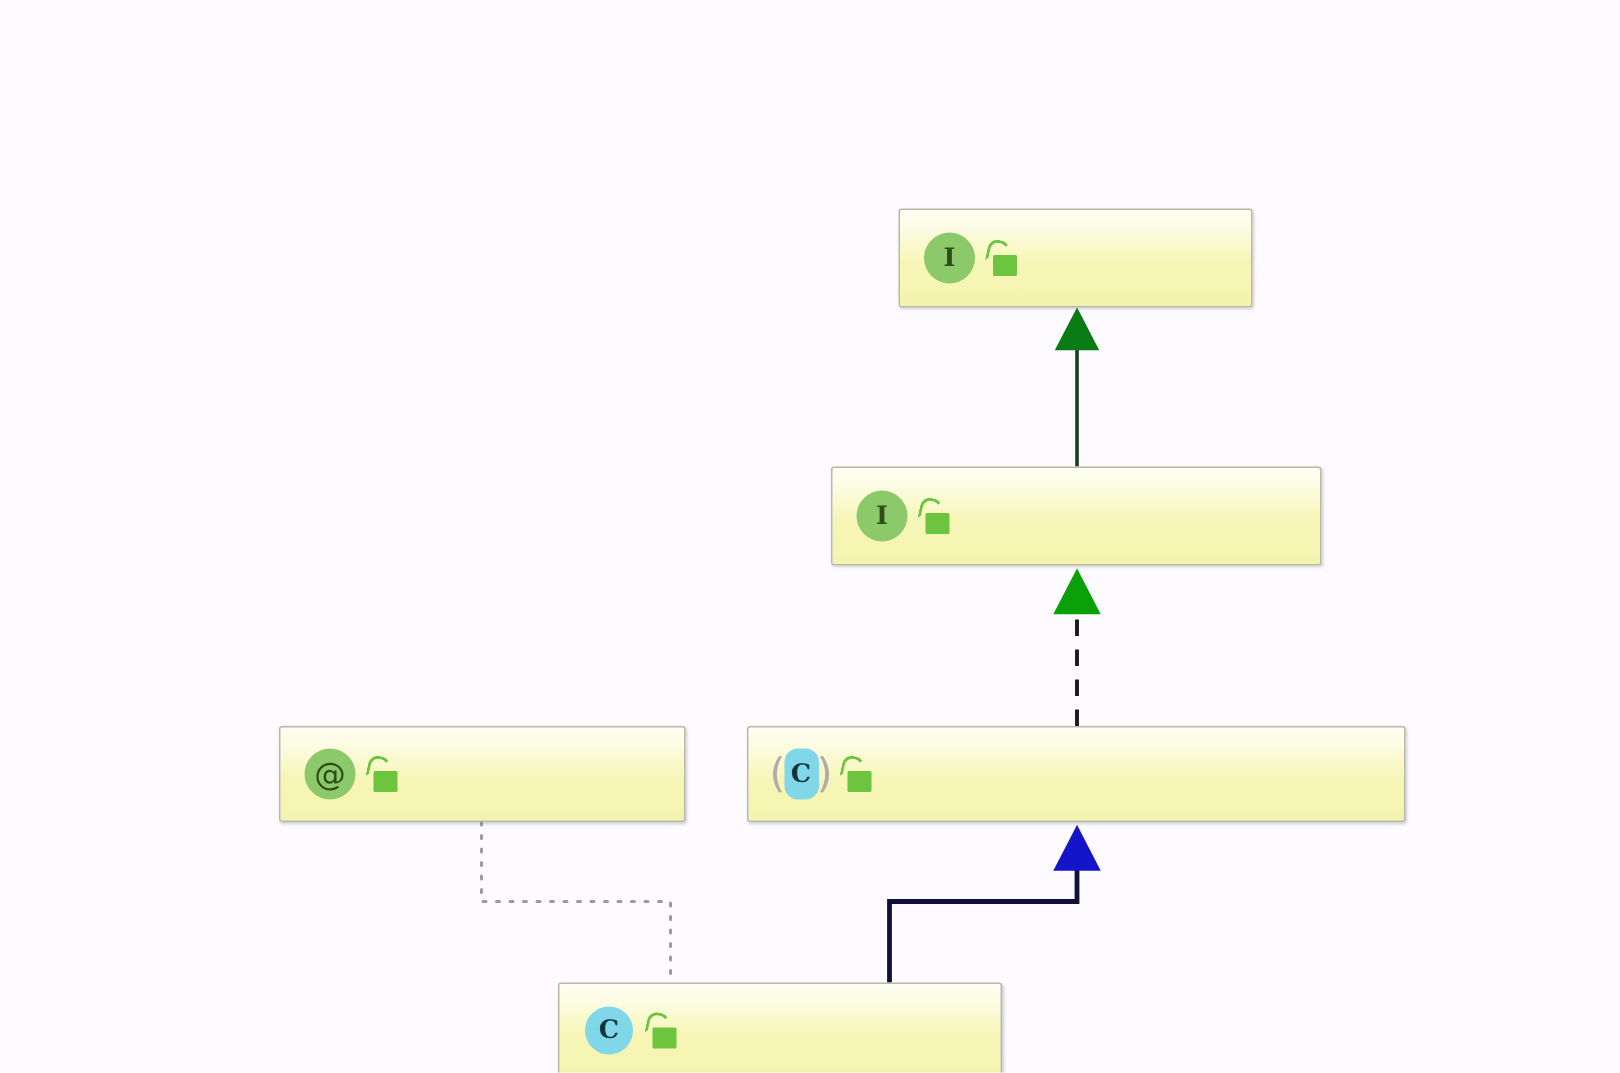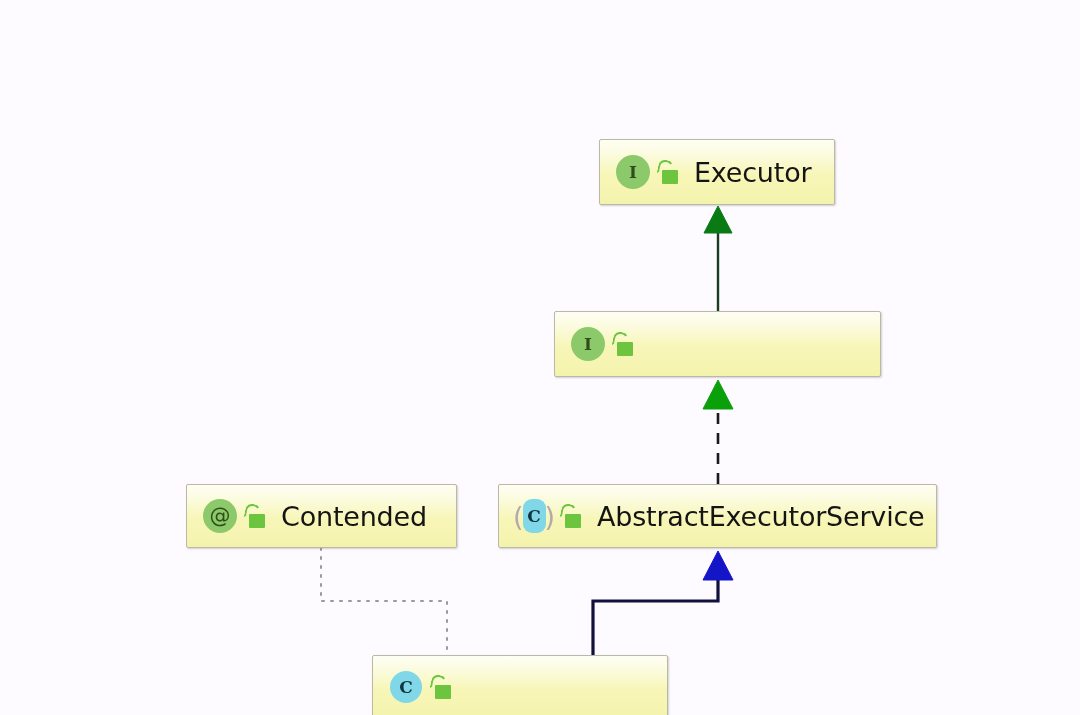--- a/index.html
+++ b/index.html
@@ -204,21 +204,20 @@
   <div class="uml-node" style="left:599px; top:139px; width:236px; height:66px;">
     <span class="stereo-icon">
       <span class="circ-green">
         <span class="glyph">I</span>
       </span>
     </span>
     <span class="lock-icon">
       <span class="shackle"></span>
         <span class="body"></span>
     </span>
-    <span class="node-label">Executor</span>
   </div>
 
   <div class="uml-node" style="left:554px; top:311px; width:327px; height:66px;">
     <span class="stereo-icon">
       <span class="circ-green">
         <span class="glyph">I</span>
       </span>
     </span>
     <span class="lock-icon">
       <span class="shackle"></span>
@@ -229,36 +228,34 @@
   <div class="uml-node" style="left:186px; top:484px; width:271px; height:64px;">
     <span class="stereo-icon">
       <span class="circ-green">
         <span class="glyph at">@</span>
       </span>
     </span>
     <span class="lock-icon">
       <span class="shackle"></span>
         <span class="body"></span>
     </span>
-    <span class="node-label">Contended</span>
   </div>
 
   <div class="uml-node" style="left:498px; top:484px; width:439px; height:64px;">
     <span class="abstract-badge">
       <span class="paren l">(</span>
       <span class="rrect">
         <span class="glyph">C</span>
       </span>
       <span class="paren r">)</span>
     </span>
     <span class="lock-icon">
       <span class="shackle"></span>
         <span class="body"></span>
     </span>
-    <span class="node-label">AbstractExecutorService</span>
   </div>
 
   <div class="uml-node" style="left:372px; top:655px; width:296px; height:64px;">
     <span class="stereo-icon">
       <span class="circ-cyan">
         <span class="glyph">C</span>
       </span>
     </span>
     <span class="lock-icon">
       <span class="shackle"></span>

